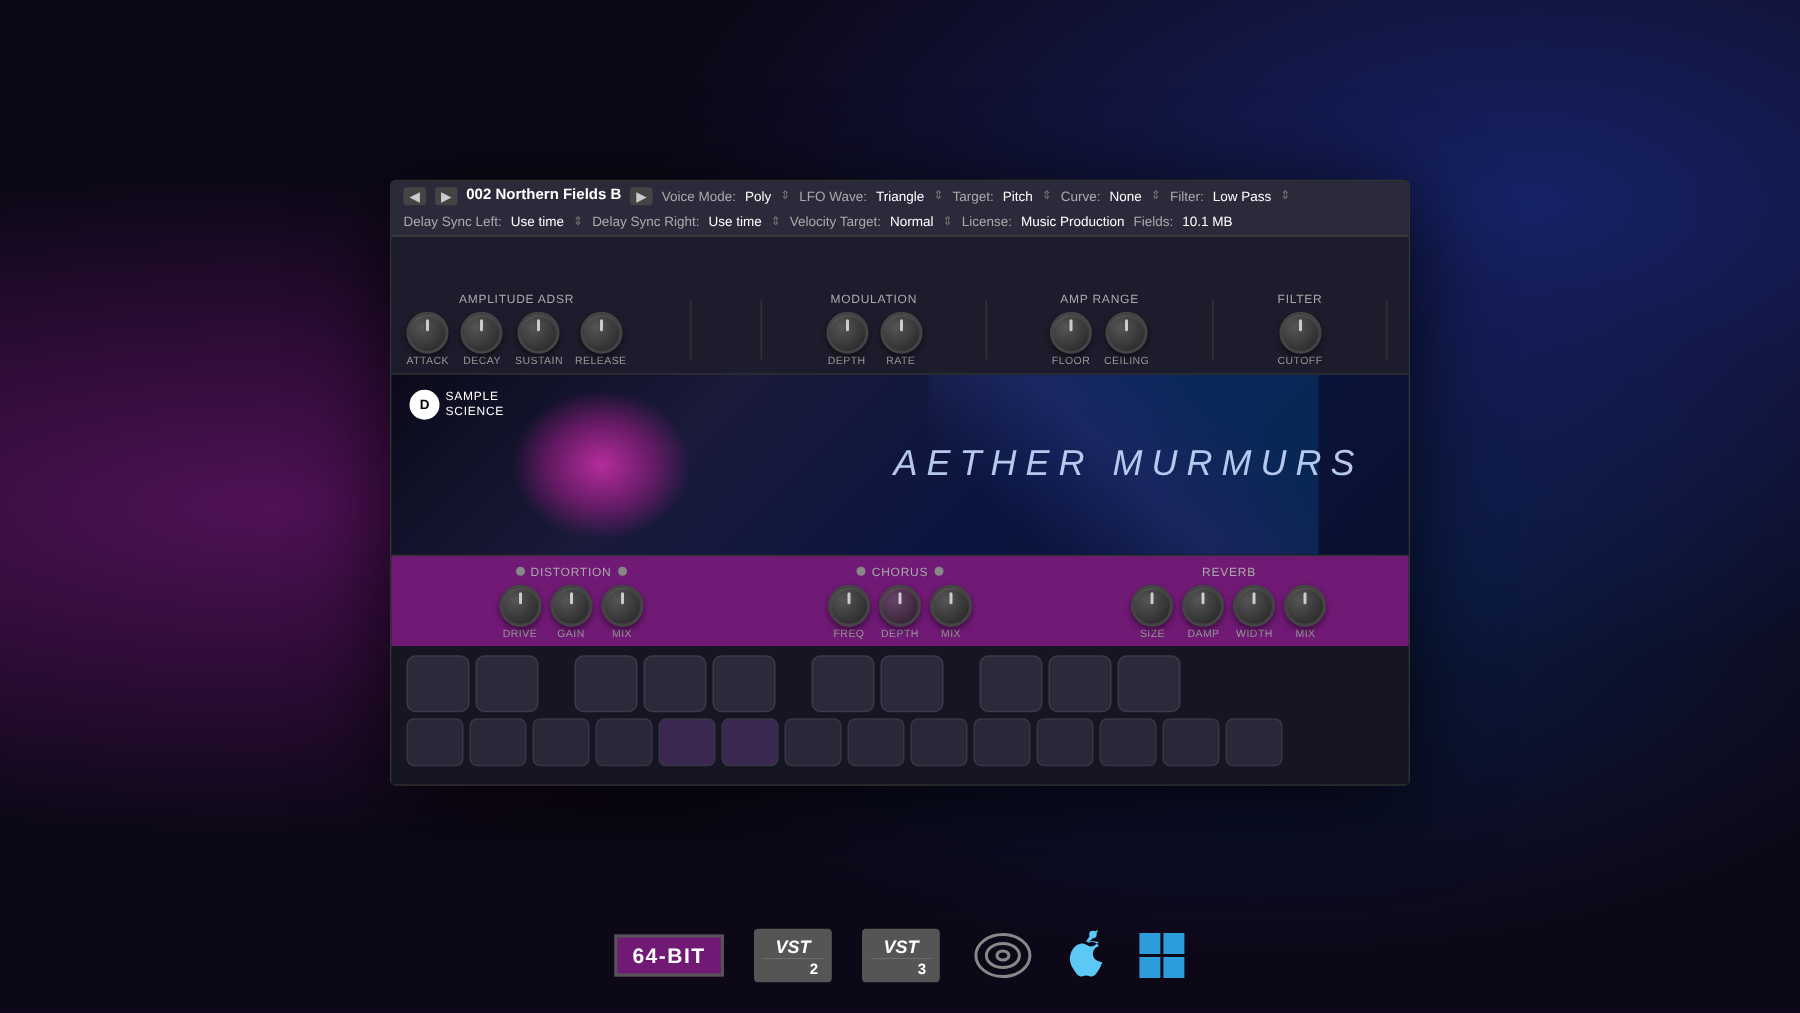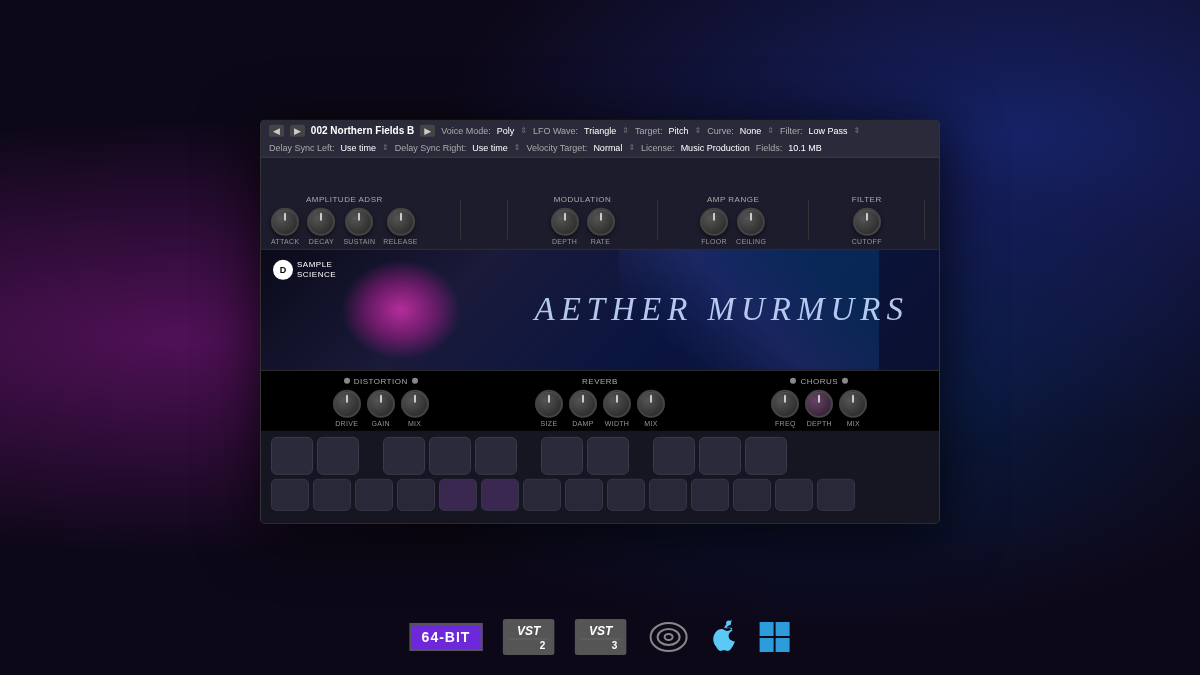--- a/index.html
+++ b/index.html
@@ -200,32 +200,31 @@
       font-weight: normal;
       line-height: 1.2;
       text-transform: uppercase;
       letter-spacing: 0.5px;
     }
     .plugin-title {
       position: absolute;
       right: 30px;
       top: 50%;
       transform: translateY(-50%);
-      font-size: 33px;
+      font-size: 24px;
       font-weight: 200;
       color: rgba(200,220,255,0.9);
       letter-spacing: 6px;
       text-transform: uppercase;
       font-style: italic;
-      font-family: Liberation Serif, serif;
     }
 
     
     .effects-section {
-      background: #000000;
+      background: #701a75;
       padding: 6px 10px 4px;
       border-top: 1px solid #333;
     }
     .effects-row {
       display: flex;
       align-items: flex-start;
       gap: 0;
     }
     .effect-group {
       display: flex;
@@ -293,21 +292,21 @@
       position: absolute;
       bottom: 20px;
       left: 50%;
       transform: translateX(-50%);
       display: flex;
       align-items: center;
       gap: 20px;
       z-index: 10;
     }
     .badge-64bit {
-      background: #6d28d9;
+      background: #701a75;
       border: 2px solid #555;
       color: #fff;
       font-size: 14px;
       font-weight: 900;
       padding: 4px 10px;
       letter-spacing: 1px;
     }
     .select-arrow {
       display: inline-block;
       font-size: 8px;
@@ -472,56 +471,56 @@
           <div class="knob-wrap">
             <div class="knob"></div>
             <span class="knob-label">MIX</span>
           </div>
         </div>
       </div>
 
 
       <div class="effect-group">
         <div class="effect-group-header">
-          <span class="effect-label">REVERB</span>
-        </div>
-        <div class="effect-knobs">
-          <div class="knob-wrap">
-            <div class="knob"></div>
-            <span class="knob-label">SIZE</span>
-          </div>
-          <div class="knob-wrap">
-            <div class="knob"></div>
-            <span class="knob-label">DAMP</span>
-          </div>
-          <div class="knob-wrap">
-            <div class="knob"></div>
-            <span class="knob-label">WIDTH</span>
-          </div>
-          <div class="knob-wrap">
-            <div class="knob"></div>
-            <span class="knob-label">MIX</span>
-          </div>
-        </div>
-      </div>
-
-      <div class="effect-group">
-        <div class="effect-group-header">
           <div class="effect-dot"></div>
           <span class="effect-label">CHORUS</span>
           <div class="effect-dot"></div>
         </div>
         <div class="effect-knobs">
           <div class="knob-wrap">
             <div class="knob"></div>
             <span class="knob-label">FREQ</span>
           </div>
           <div class="knob-wrap">
             <div class="knob" style="background: radial-gradient(circle at 35% 35%, #664466, #2a1a2a);"></div>
             <span class="knob-label">DEPTH</span>
+          </div>
+          <div class="knob-wrap">
+            <div class="knob"></div>
+            <span class="knob-label">MIX</span>
+          </div>
+        </div>
+      </div>
+
+      <div class="effect-group">
+        <div class="effect-group-header">
+          <span class="effect-label">REVERB</span>
+        </div>
+        <div class="effect-knobs">
+          <div class="knob-wrap">
+            <div class="knob"></div>
+            <span class="knob-label">SIZE</span>
+          </div>
+          <div class="knob-wrap">
+            <div class="knob"></div>
+            <span class="knob-label">DAMP</span>
+          </div>
+          <div class="knob-wrap">
+            <div class="knob"></div>
+            <span class="knob-label">WIDTH</span>
           </div>
           <div class="knob-wrap">
             <div class="knob"></div>
             <span class="knob-label">MIX</span>
           </div>
         </div>
       </div>
 
     </div>
   </div>

